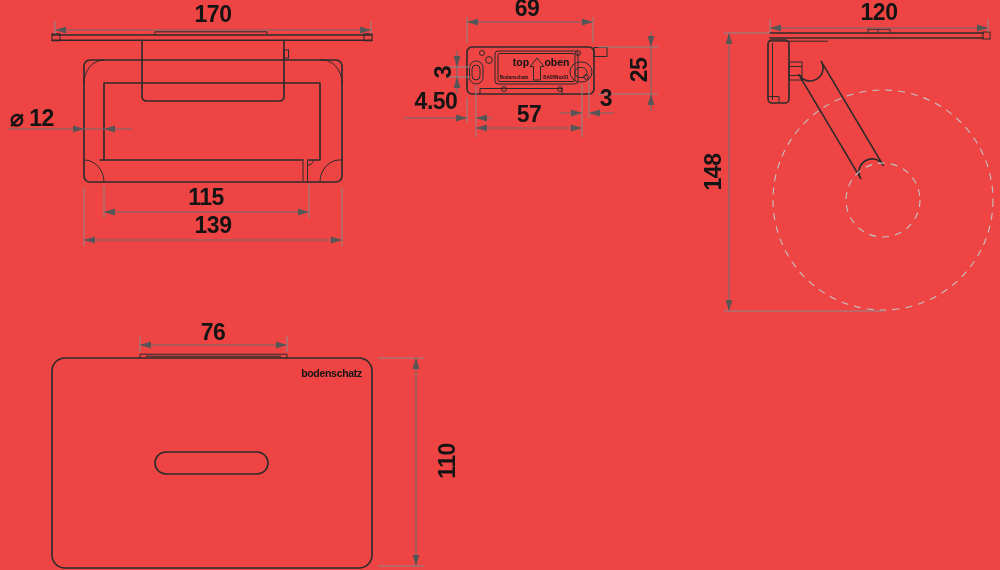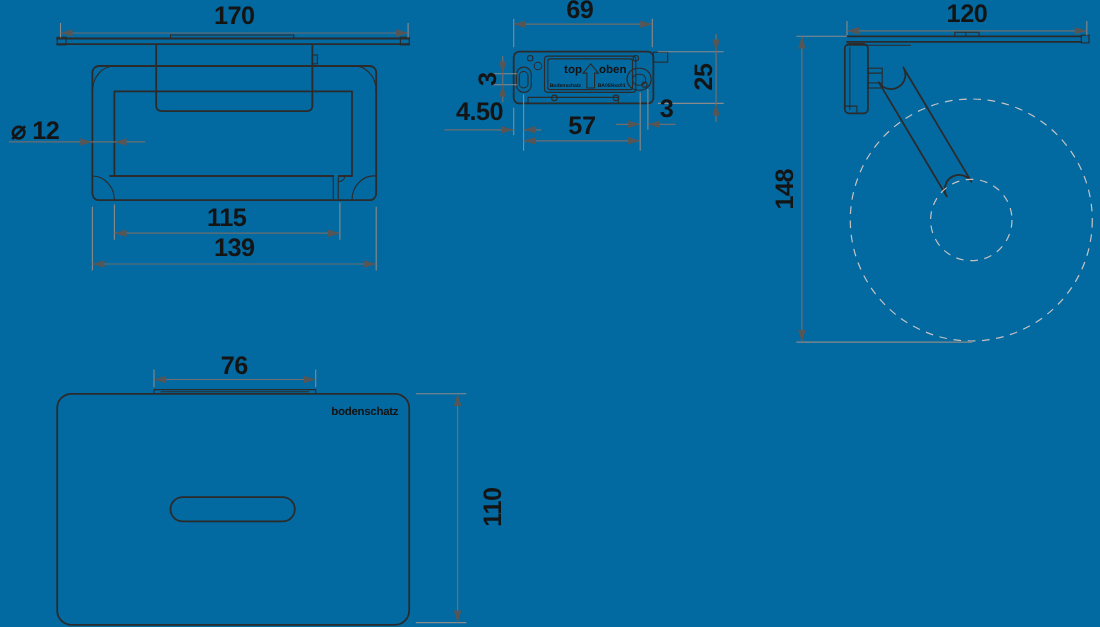--- a/index.html
+++ b/index.html
@@ -1,16 +1,16 @@
 <!DOCTYPE html>
 <html><head>
 <meta charset="utf-8">
 <style>
   html,body{margin:0;padding:0;background:#ffffff;}
-  .stage{position:relative;width:1000px;height:570px;background:#0369a1;overflow:hidden;
+  .stage{position:relative;width:1000px;height:570px;background:#ef4444;overflow:hidden;
          font-family:"Liberation Sans", sans-serif;}
   svg{position:absolute;left:0;top:0;}
   .part{stroke:#2b2b2b;stroke-width:1.6;fill:none;stroke-linecap:round;stroke-linejoin:round;}
   .part-thin{stroke:#2b2b2b;stroke-width:1;fill:none;}
   .dimline{stroke:#6f6f6f;stroke-width:1.1;fill:none;}
   .extline{stroke:#8a8a8a;stroke-width:1;fill:none;}
   .arrow{fill:#565656;stroke:none;}
   .dashcirc{stroke:#c3c3c3;stroke-width:1.1;fill:none;stroke-dasharray:7 6;}
   .dimtext{fill:#141414;font-weight:bold;font-size:23px;letter-spacing:-0.5px;}
   .lbltext{fill:#141414;font-weight:bold;font-size:10.5px;}

